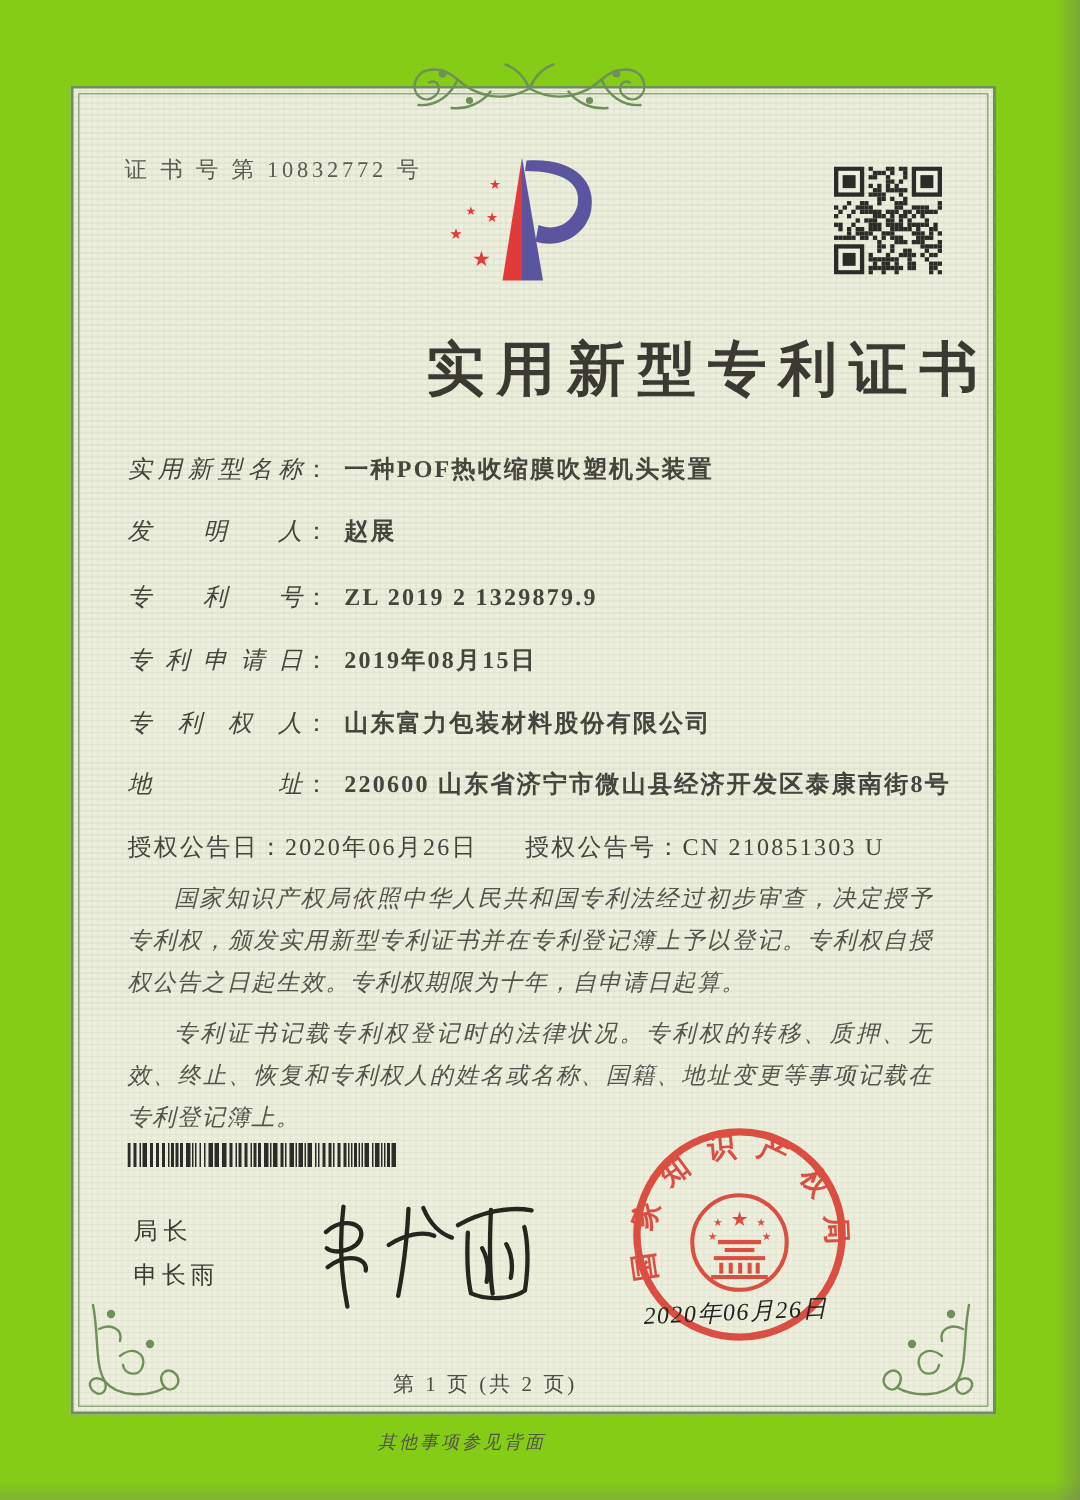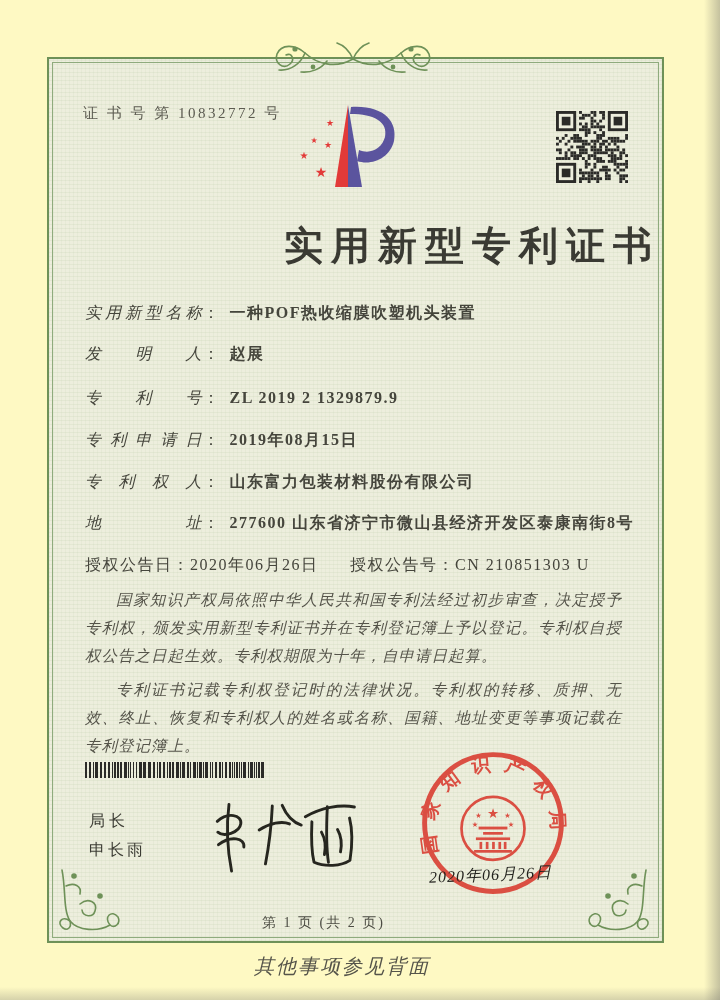--- a/index.html
+++ b/index.html
@@ -1,17 +1,17 @@
 <!DOCTYPE html>
 <html><head>
 <meta charset="utf-8">
 <style>
   html,body{margin:0;padding:0;background:#ffffff;}
   .page{position:relative;width:720px;height:1000px;overflow:hidden;
-        background:#fef9c3;
+        background:#84cc16;
         font-family:"Liberation Serif","DejaVu Serif",serif;}
   
   .edge-right{position:absolute;right:0;top:0;width:16px;height:100%;
     background:linear-gradient(to right,rgba(110,110,104,0),rgba(110,110,104,0.40));}
   .edge-bottom{position:absolute;left:0;bottom:0;width:100%;height:13px;
     background:linear-gradient(to bottom,rgba(120,120,114,0),rgba(120,120,114,0.30));}
   
   .frame{position:absolute;left:47px;top:57px;width:613px;height:882px;
     border:2px solid #6e9158;background:#edeedd;}
   .frame .inner-line{position:absolute;inset:3px;border:1px solid #8fab7d;pointer-events:none;}
@@ -42,22 +42,22 @@
   .barcode{position:absolute;left:85px;top:762px;width:180px;height:16px;}
   .barcode svg{display:block;}
   .officer-title{position:absolute;left:89px;top:811px;font-size:16px;letter-spacing:4px;color:#3c3c34;}
   .officer-name{position:absolute;left:89px;top:840px;font-size:16px;letter-spacing:3px;color:#3c3c34;}
   .signature{position:absolute;left:193px;top:791px;width:178px;height:90px;transform:rotate(-3deg);}
   .seal{position:absolute;left:412px;top:742px;width:162px;height:162px;opacity:0.88;}
   .seal-date{position:absolute;left:429px;top:865px;font-size:16px;font-style:italic;
     color:#23231e;letter-spacing:1px;transform:rotate(-2.5deg);z-index:5;}
   .page-info{position:absolute;left:262px;top:914px;width:180px;
     font-size:14px;color:#4c4c43;letter-spacing:2px;}
-  .back-note{position:absolute;left:252px;top:953px;width:180px;text-align:center;
-    font-size:20px;font-style:italic;color:#55544a;letter-spacing:2px;}
+  .back-note{position:absolute;left:252px;top:953px;width:180px;
+    font-size:12px;font-style:italic;color:#55544a;letter-spacing:2px;}
 </style>
 </head>
 <body>
 
 <div class="page">
 
   <div class="frame">
     <div class="texture"></div>
     <div class="inner-line"></div>
   </div>
@@ -379,21 +379,21 @@
   <div class="row" style="top:388px">
     <span class="lab"><span class="lab-inner">专利号</span><span>：</span></span><span class="val">ZL 2019 2 1329879.9</span>
   </div>
   <div class="row" style="top:430px">
     <span class="lab"><span class="lab-inner">专利申请日</span><span>：</span></span><span class="val">2019年08月15日</span>
   </div>
   <div class="row" style="top:472px">
     <span class="lab"><span class="lab-inner">专利权人</span><span>：</span></span><span class="val">山东富力包装材料股份有限公司</span>
   </div>
   <div class="row" style="top:513px">
-    <span class="lab"><span class="lab-inner">地址</span><span>：</span></span><span class="val">277600 山东省济宁市微山县经济开发区泰康南街8号</span>
+    <span class="lab"><span class="lab-inner">地址</span><span>：</span></span><span class="val">220600 山东省济宁市微山县经济开发区泰康南街8号</span>
   </div>
   <div class="row" style="top:555px">
     <span><span>授权公告日</span><span>：</span><span>2020年06月26日</span></span>
     <span class="pair2"><span>授权公告号</span><span>：</span><span>CN 210851303 U</span></span>
   </div>
 
   <div class="paras">
     <p>国家知识产权局依照中华人民共和国专利法经过初步审查，决定授予专利权，颁发实用新型专利证书并在专利登记簿上予以登记。专利权自授权公告之日起生效。专利权期限为十年，自申请日起算。</p>
     <p>专利证书记载专利权登记时的法律状况。专利权的转移、质押、无效、终止、恢复和专利权人的姓名或名称、国籍、地址变更等事项记载在专利登记簿上。</p>
   </div>

